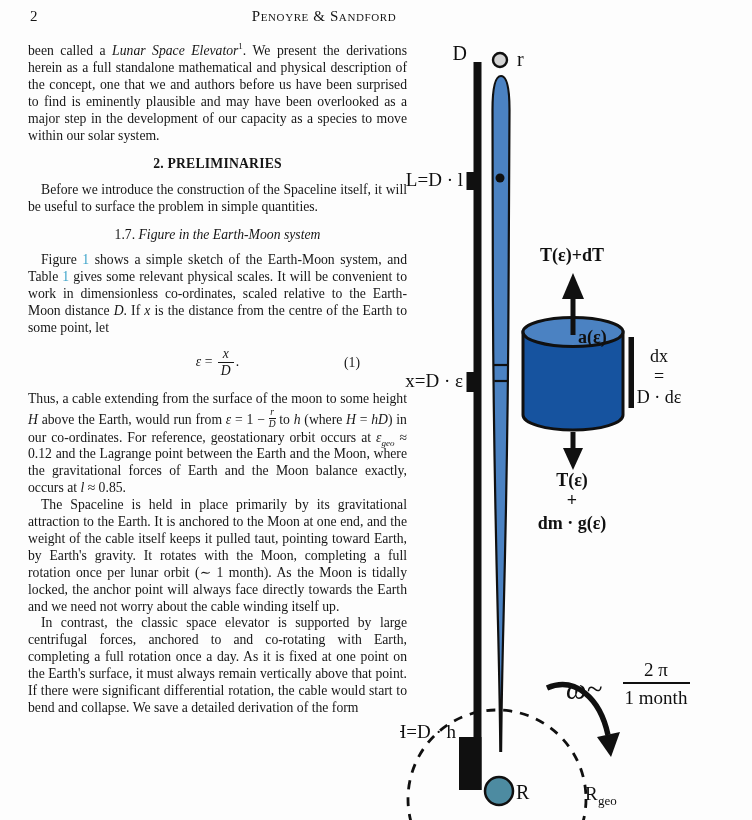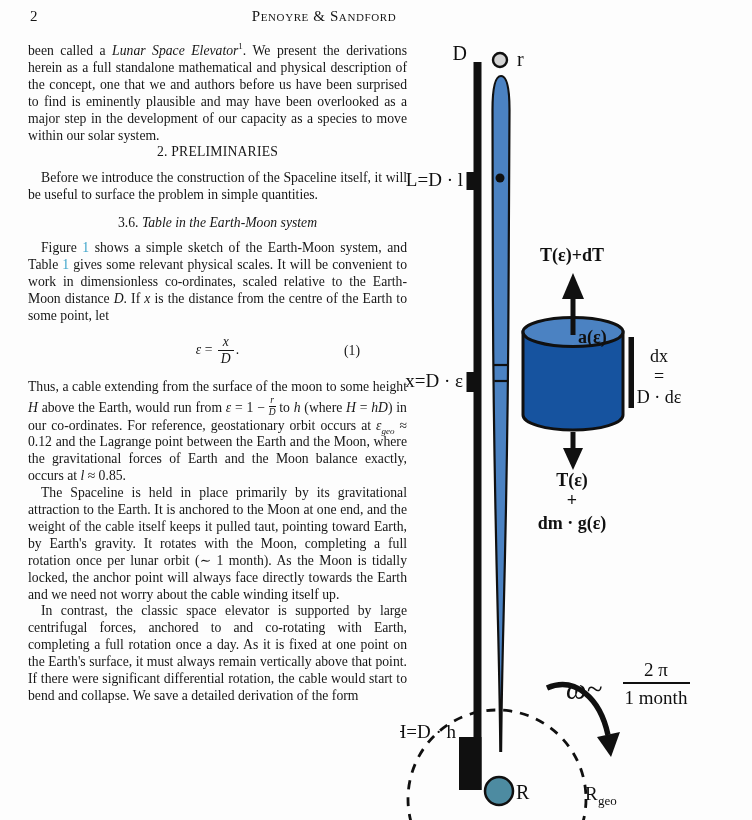--- a/index.html
+++ b/index.html
@@ -17,21 +17,21 @@
     position:absolute;left:28px;top:43px;width:379px;
     font-size:13.7px;line-height:16.9px;text-align:justify;
   }
   .col p{margin:0;}
   .col p.indent{text-indent:13px;}
   sup{font-size:9px;line-height:0;}
   sub{font-size:9px;line-height:0;}
   i{font-style:italic;}
   .cite{color:#3ba3c9;text-decoration:none;cursor:pointer;}
   h2.sec{
-    margin:0 0 9px 0;font-size:13.7px;font-weight:normal;
+    margin:12px 0 9px 0;font-size:13.7px;font-weight:bold;
     text-align:center;letter-spacing:.2px;
   }
   h3.subsec{
     margin:11px 0 8px 0;font-size:13.7px;font-weight:normal;
     text-align:center;
   }
   .eq{
     position:relative;margin:9px 0 11px 0;
     display:flex;justify-content:center;align-items:center;
     text-align:center;min-height:34px;
@@ -59,21 +59,21 @@
 <span class="pageno">2</span>
 <span class="runhead">Penoyre &amp; Sandford</span>
 
 <div class="col">
   <p><span>been called a </span><i>Lunar Space Elevator</i><sup>1</sup><span>. We present the derivations herein as a full standalone mathematical and physical description of the concept, one that we and authors before us have been surprised to find is eminently plausible and may have been overlooked as a major step in the development of our capacity as a species to move within our solar system.</span></p>
 
   <h2 class="sec">2. PRELIMINARIES</h2>
 
   <p class="indent">Before we introduce the construction of the Spaceline itself, it will be useful to surface the problem in simple quantities.</p>
 
-  <h3 class="subsec"><span>3.6.</span> <i>Table in the Earth-Moon system</i></h3>
+  <h3 class="subsec"><span>1.7.</span> <i>Figure in the Earth-Moon system</i></h3>
 
   <p class="indent"><span>Figure </span><a class="cite">1</a><span> shows a simple sketch of the Earth-Moon system, and Table </span><a class="cite">1</a><span> gives some relevant physical scales. It will be convenient to work in dimensionless co-ordinates, scaled relative to the Earth-Moon distance </span><i>D</i><span>. If </span><i>x</i><span> is the distance from the centre of the Earth to some point, let</span></p>
 
   <div class="eq">
     <span><i>ε</i><span> = </span><span class="frac"><span class="fn">x</span><span class="fd">D</span></span><span>.</span></span>
     <span class="eqtag">(1)</span>
   </div>
 
   <p><span>Thus, a cable extending from the surface of the moon to some height </span><i>H</i><span> above the Earth, would run from </span><i>ε</i><span> = 1 − </span><span class="sfrac"><span class="fn">r</span><span class="fd">D</span></span><span> to </span><i>h</i><span> (where </span><i>H</i><span> = </span><i>hD</i><span>) in our co-ordinates. For reference, geostationary orbit occurs at </span><i>ε</i><sub><i>geo</i></sub><span> ≈ 0.12 and the Lagrange point between the Earth and the Moon, where the gravitational forces of Earth and the Moon balance exactly, occurs at </span><i>l</i><span> ≈ 0.85.</span></p>
 

